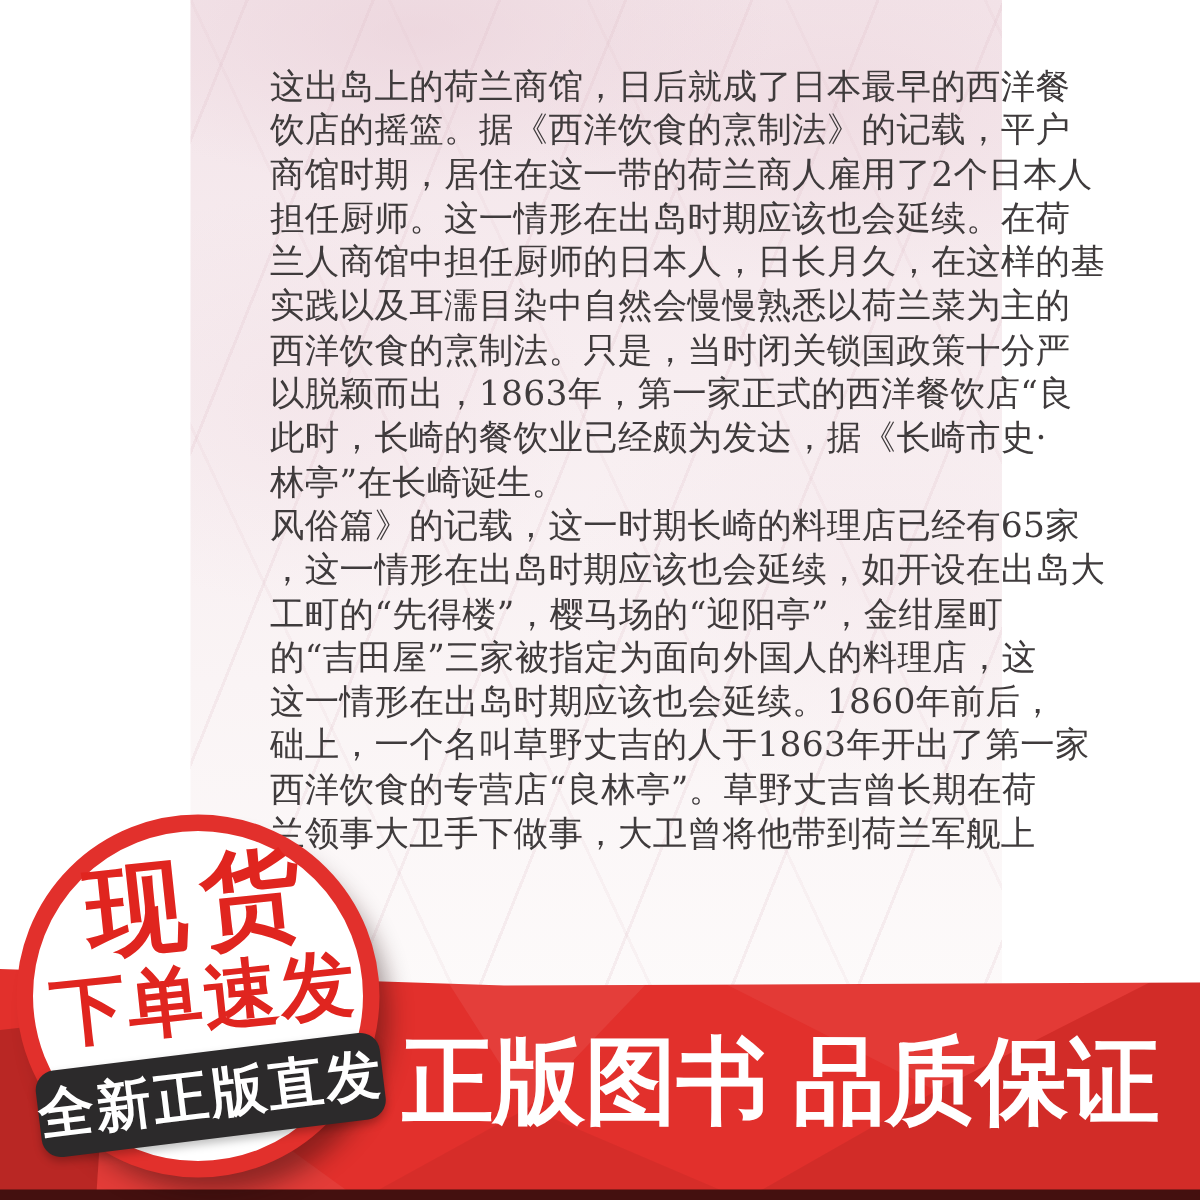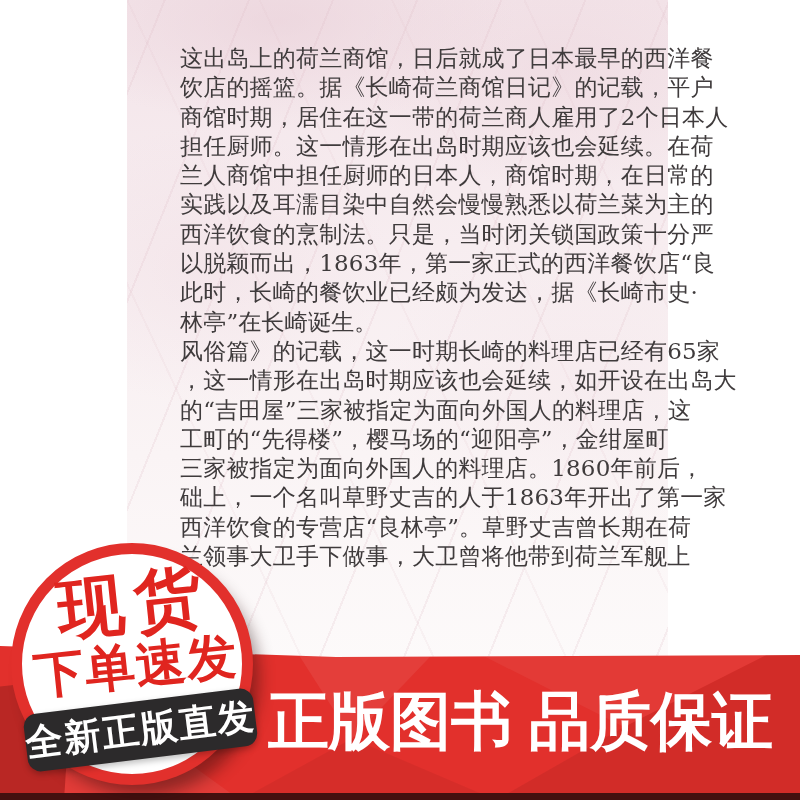--- a/index.html
+++ b/index.html
@@ -83,34 +83,34 @@
 </style>
 </head>
 <body>
 
 <div class="stage">
 
   <div class="paper"></div>
 
   <div class="body-text">
     <div class="tline">这出岛上的荷兰商馆，日后就成了日本最早的西洋餐</div>
-    <div class="tline">饮店的摇篮。据《长崎荷兰商馆日记》的记载，平户</div>
+    <div class="tline">饮店的摇篮。据《西洋饮食的烹制法》的记载，平户</div>
     <div class="tline">商馆时期，居住在这一带的荷兰商人雇用了2个日本人</div>
     <div class="tline">担任厨师。这一情形在出岛时期应该也会延续。在荷</div>
-    <div class="tline">兰人商馆中担任厨师的日本人，商馆时期，在日常的</div>
+    <div class="tline">兰人商馆中担任厨师的日本人，日长月久，在这样的基</div>
     <div class="tline">实践以及耳濡目染中自然会慢慢熟悉以荷兰菜为主的</div>
     <div class="tline">西洋饮食的烹制法。只是，当时闭关锁国政策十分严</div>
     <div class="tline">以脱颖而出，1863年，第一家正式的西洋餐饮店“良</div>
     <div class="tline">此时，长崎的餐饮业已经颇为发达，据《长崎市史·</div>
     <div class="tline">林亭”在长崎诞生。</div>
     <div class="tline">风俗篇》的记载，这一时期长崎的料理店已经有65家</div>
     <div class="tline">，这一情形在出岛时期应该也会延续，如开设在出岛大</div>
+    <div class="tline">工町的“先得楼”，樱马场的“迎阳亭”，金绀屋町</div>
     <div class="tline">的“吉田屋”三家被指定为面向外国人的料理店，这</div>
-    <div class="tline">工町的“先得楼”，樱马场的“迎阳亭”，金绀屋町</div>
-    <div class="tline">三家被指定为面向外国人的料理店。1860年前后，</div>
+    <div class="tline">这一情形在出岛时期应该也会延续。1860年前后，</div>
     <div class="tline">础上，一个名叫草野丈吉的人于1863年开出了第一家</div>
     <div class="tline">西洋饮食的专营店“良林亭”。草野丈吉曾长期在荷</div>
     <div class="tline">兰领事大卫手下做事，大卫曾将他带到荷兰军舰上</div>
   </div>
 
   <div class="red-band">
     <div class="facet f1"></div>
     <div class="facet f2"></div>
     <div class="facet f3"></div>
     <div class="facet f4"></div>

